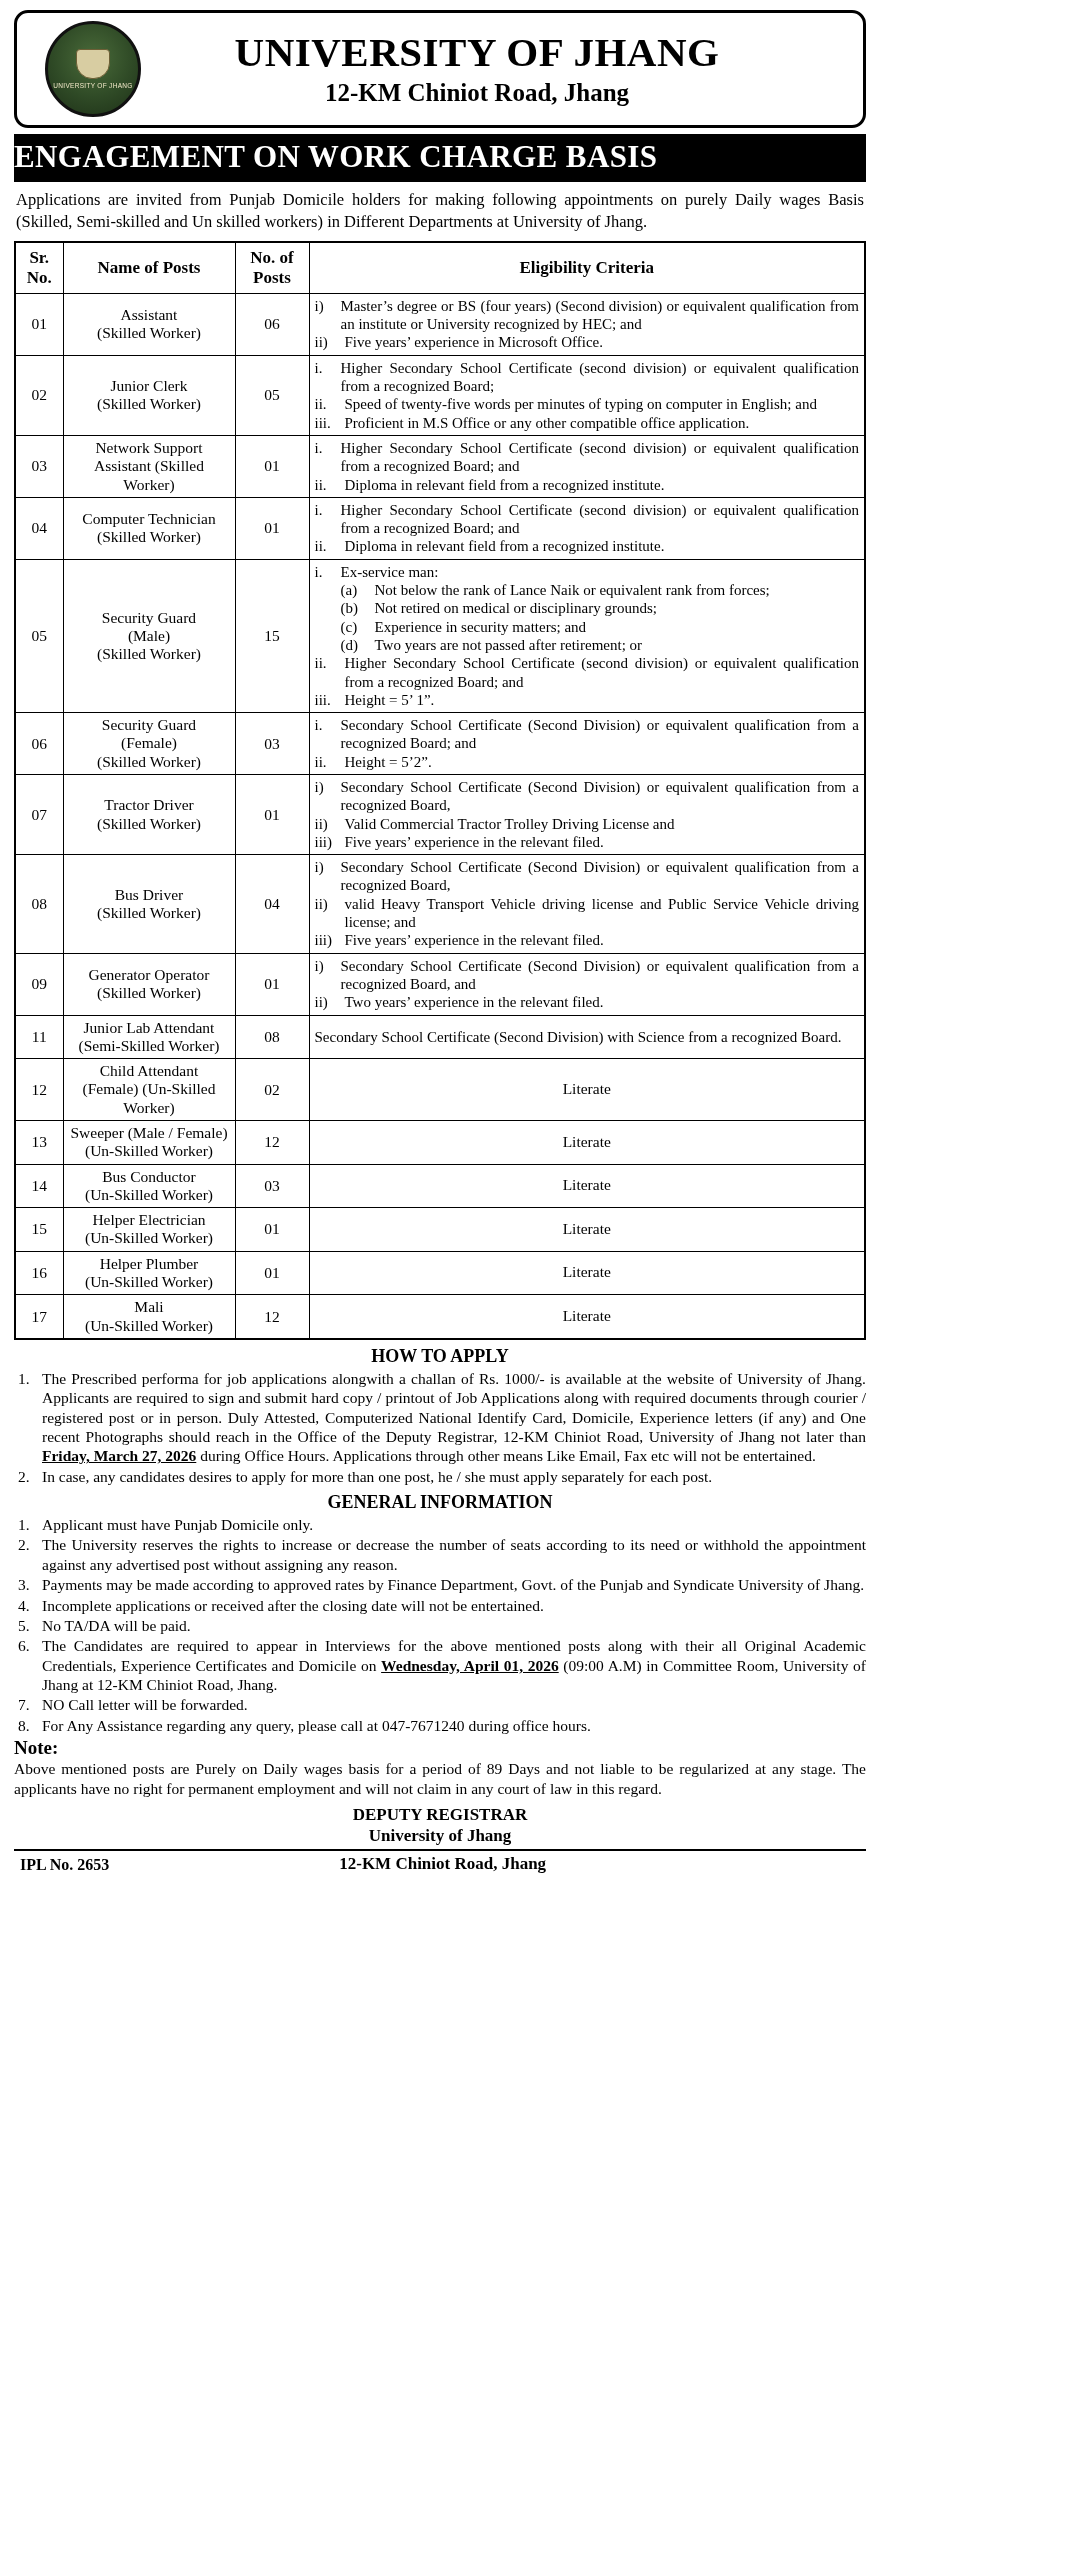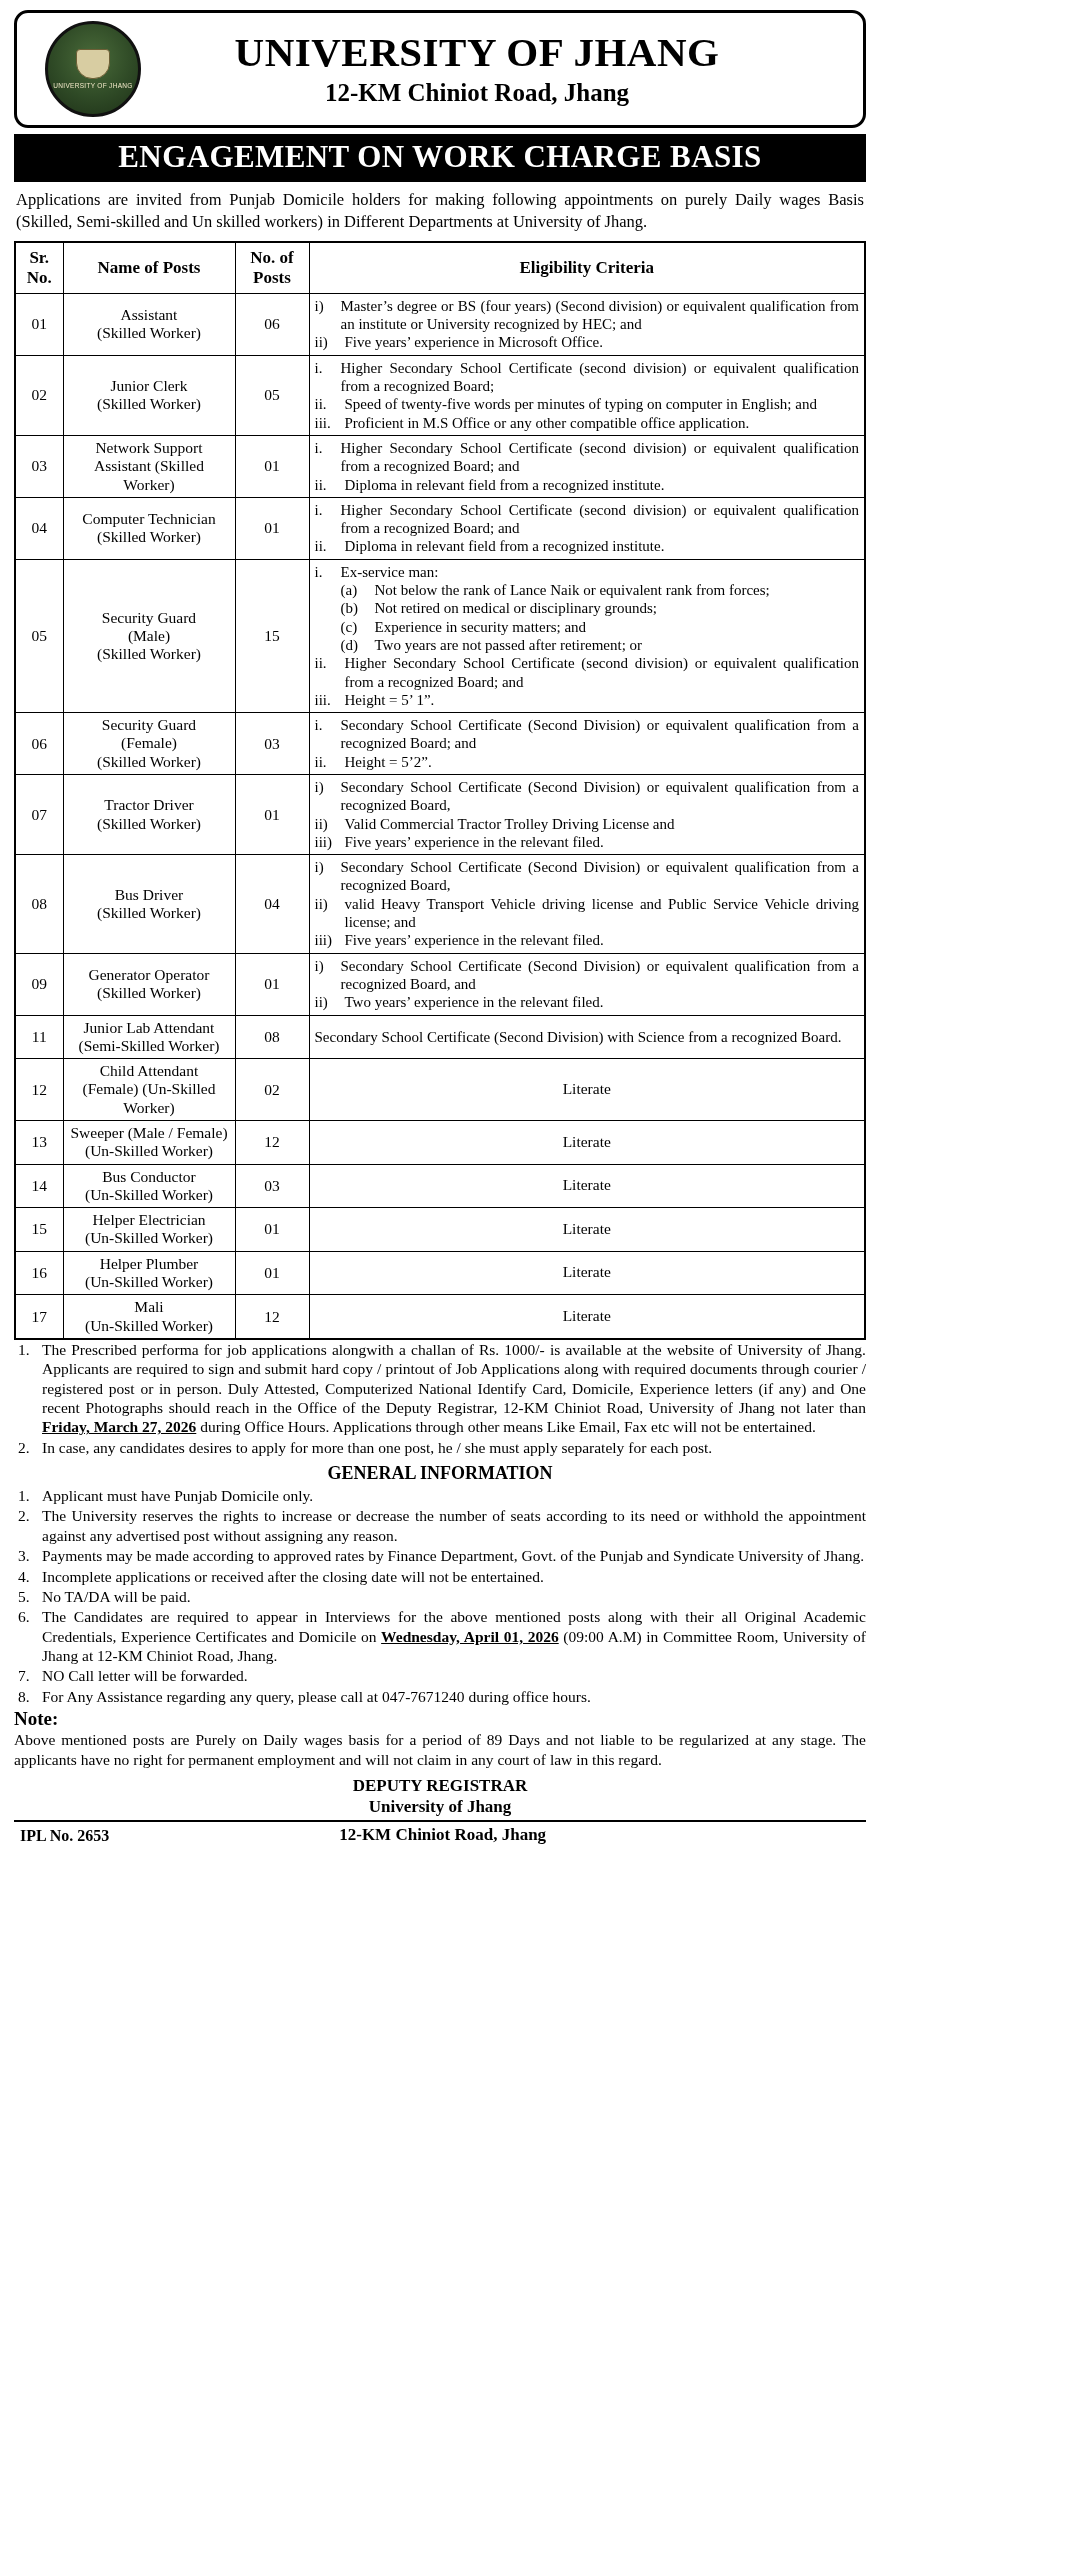--- a/index.html
+++ b/index.html
@@ -68,21 +68,20 @@
     font-size: 25px;
     font-weight: bold;
     margin-top: 4px;
     font-family: "Liberation Serif", serif;
   }
 
   
   .banner {
     background: #000;
     color: #fff;
-    text-align: center;
     font-size: 31px;
     font-weight: bold;
     letter-spacing: .4px;
     padding: 5px 0 7px 0;
     margin-top: 6px;
     font-family: "Liberation Serif", serif;
   }
 
   
   .intro {
@@ -476,20 +475,21 @@
             <div>(Un-Skilled Worker)</div>
           </td>
           <td class="col-no">12</td>
           <td class="col-elig">
             <div class="center-lit">Literate</div>
           </td>
         </tr>
       </tbody>
   </table>
 
+  <div class="sec-head">HOW TO APPLY</div>
   <div class="listed" id="how-to-apply-list">
       <div class="li">
         <div class="num">1.</div>
         <div class="body"><span>The Prescribed performa for job applications alongwith a challan of Rs. 1000/- is available at the website of University of Jhang. Applicants are required to sign and submit hard copy / printout of Job Applications along with required documents through courier / registered post or in person. Duly Attested, Computerized National Identify Card, Domicile, Experience letters (if any) and One recent Photographs should reach in the Office of the Deputy Registrar, 12-KM Chiniot Road, University of Jhang not later than </span><span style="font-weight: bold; text-decoration: underline;">Friday, March 27, 2026</span><span> during Office Hours. Applications through other means Like Email, Fax etc will not be entertained.</span></div>
       </div>
       <div class="li">
         <div class="num">2.</div>
         <div class="body"><span>In case, any candidates desires to apply for more than one post, he / she must apply separately for each post.</span></div>
       </div>
     </div>

